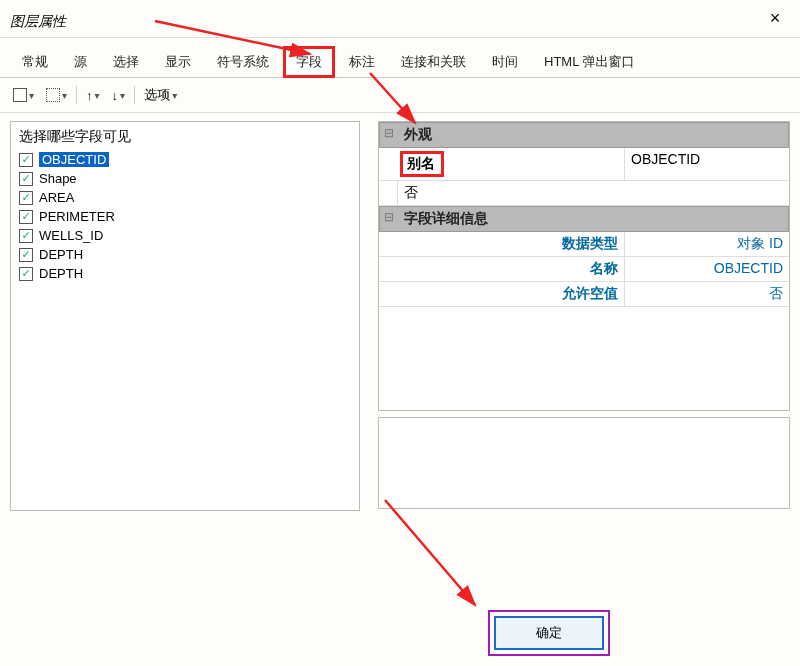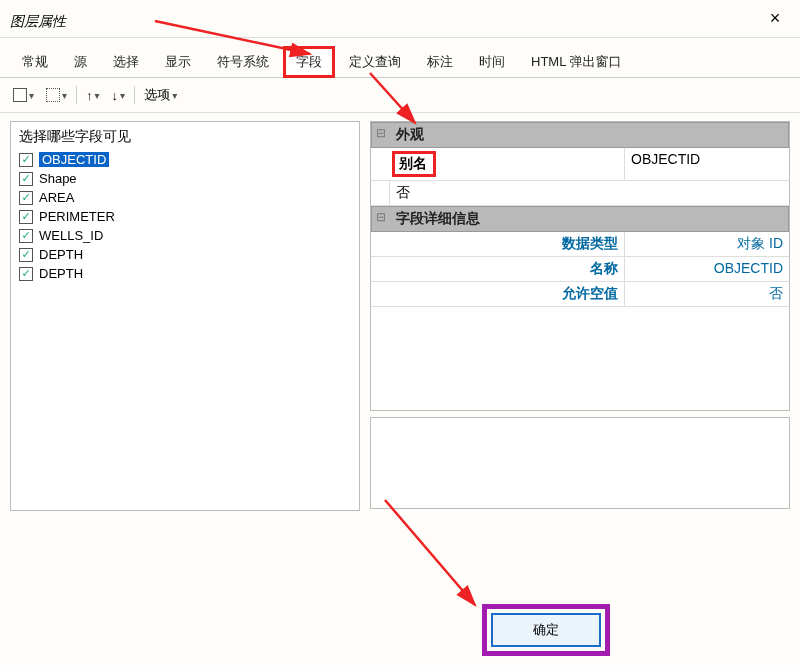--- a/index.html
+++ b/index.html
@@ -70,21 +70,21 @@
       color: #555;
     }
     .toolbar .sep {
       width: 1px;
       height: 18px;
       background: #ccc;
     }
     .body-area {
       position: relative;
       display: flex;
-      gap: 10px;
+      gap: 18px;
       padding: 8px 10px 0 10px;
     }
     .left-panel {
       width: 350px;
       height: 390px;
       border: 1px solid #bbb;
       background: #fff;
       padding: 6px 8px;
     }
     .left-panel .panel-title {
@@ -168,21 +168,21 @@
       height: 92px;
       border: 1px solid #bbb;
       background: #fff;
     }
     .footer {
       position: absolute;
       bottom: 10px;
       right: 190px;
     }
     .ok-btn-wrap {
-      border: 5px solid #a21caf;
+      border: 2px solid #a21caf;
       padding: 4px;
       display: inline-block;
     }
     .ok-btn {
       display: inline-block;
       padding: 6px 40px;
       border: 2px solid #1a6cc8;
       background: #ebf3fb;
       cursor: pointer;
     }
@@ -211,22 +211,22 @@
   <span class="close-btn">×</span>
 </div>
 
 <div class="tabs">
   <div class="tab">常规</div>
   <div class="tab">源</div>
   <div class="tab">选择</div>
   <div class="tab">显示</div>
   <div class="tab">符号系统</div>
   <div class="tab active highlighted">字段</div>
-  <div class="tab">定义查询</div>
   <div class="tab">标注</div>
+  <div class="tab">连接和关联</div>
   <div class="tab">时间</div>
   <div class="tab">HTML 弹出窗口</div>
 </div>
 
 <div class="toolbar">
   <span class="tb-item">
       <span class="icon-grid-1"></span>
       <span class="dd-arrow">▾</span>
     </span>
   <span class="tb-item">

